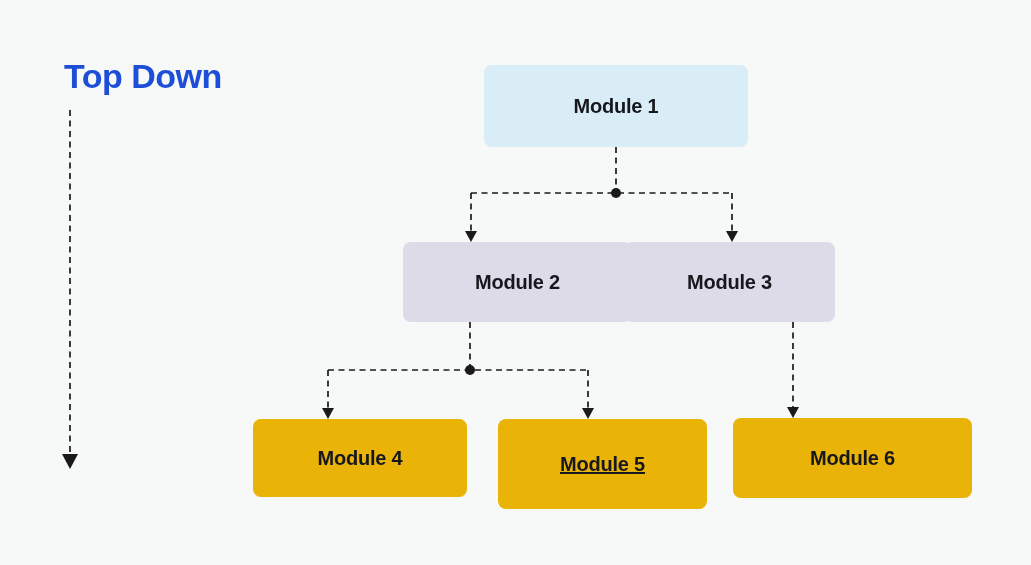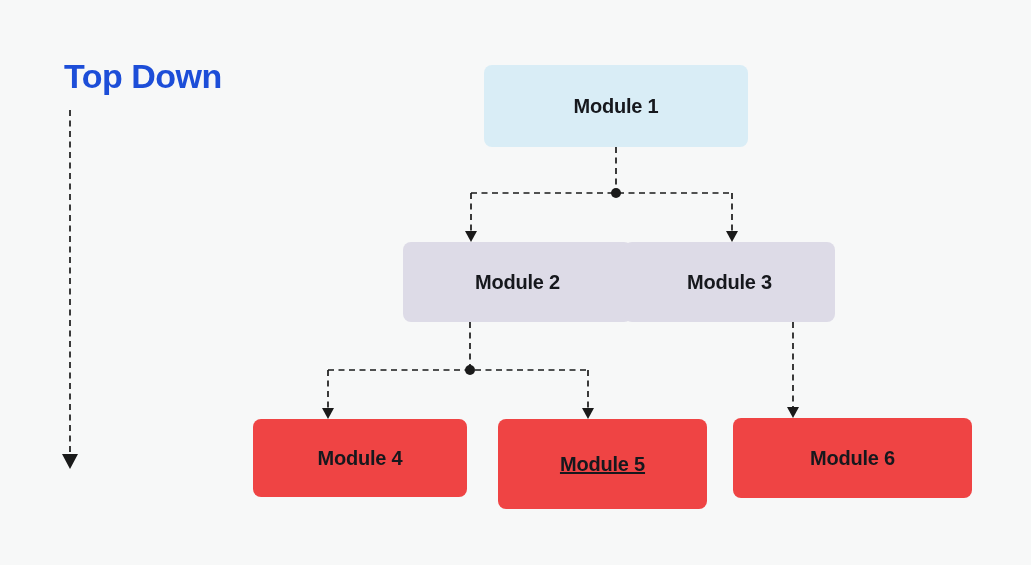--- a/index.html
+++ b/index.html
@@ -37,21 +37,21 @@
     align-items: center;
     justify-content: center;
     border-radius: 8px;
     font-size: 20px;
     font-weight: bold;
     color: #16181d;
     letter-spacing: -0.2px;
   }
   .node-blue   { background: #d9edf6; }
   .node-purple { background: #dddbe7; }
-  .node-green  { background: #ef4444; }
+  .node-green  { background: #eab308; }
 
   .node-m1 { left: 484px; top:  65px; width: 264px; height: 82px; }
   .node-m2 { left: 363px; top: 242px; width: 229px; height: 80px; margin-left: 40px; }
   .node-m3 { left: 624px; top: 242px; width: 211px; height: 80px; }
   .node-m4 { left: 253px; top: 419px; width: 214px; height: 78px; }
   .node-m5 { left: 498px; top: 419px; width: 209px; height: 90px; text-decoration: underline; }
   .node-m6 { left: 733px; top: 418px; width: 239px; height: 80px; }
 </style>
 </head>
 <body>

